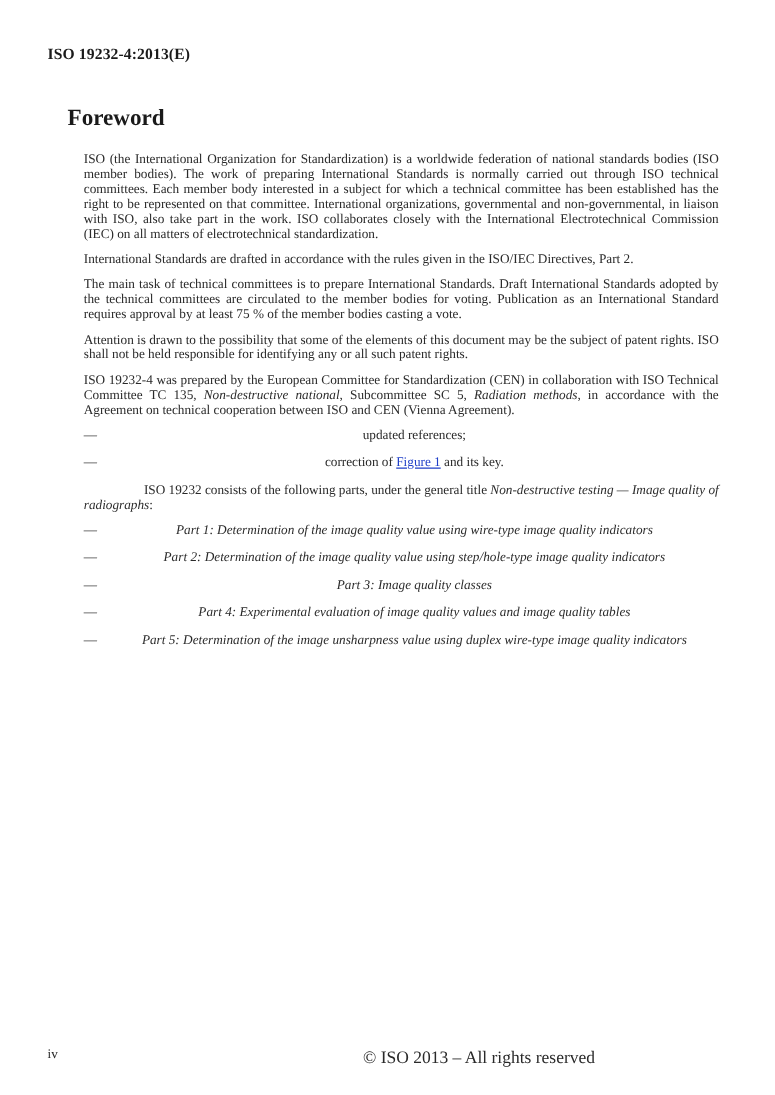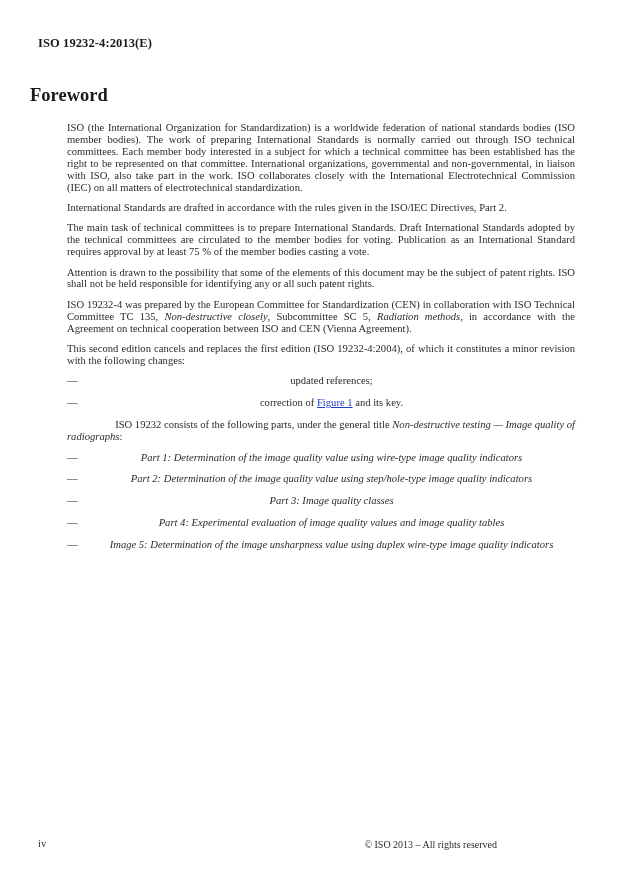--- a/index.html
+++ b/index.html
@@ -25,21 +25,21 @@
       left: 38px;
       top: 36px;
       font-family: "Liberation Serif", "DejaVu Serif", serif;
       font-weight: bold;
       font-size: 12.5px;
       letter-spacing: 0.1px;
       color: #1a1a1a;
     }
     .title {
       position: absolute;
-      left: 30px;
+      left: 54px;
       top: 85px;
       font-family: "Liberation Serif", "DejaVu Serif", serif;
       font-weight: bold;
       font-size: 18.5px;
       color: #1a1a1a;
       margin: 0;
     }
     .body {
       position: absolute;
       left: 38px;
@@ -78,43 +78,42 @@
     .footer-left {
       position: absolute;
       left: 38px;
       top: 838px;
       font-family: "Liberation Serif", "DejaVu Serif", serif;
       font-size: 10.5px;
       color: #2a2a2a;
     }
     .footer-right {
       position: absolute;
-      right: 62px;
+      right: 83px;
       top: 839px;
       font-family: "Liberation Serif", "DejaVu Serif", serif;
-      font-size: 10px;
+      font-size: 14px;
       color: #2a2a2a;
     }
   </style>
 </head>
 <body>
 
 <div class="page">
 
   <div class="doc-header">ISO 19232-4:2013(E)</div>
 
   <h1 class="title">Foreword</h1>
 
   <div class="body">
     <p>ISO (the International Organization for Standardization) is a worldwide federation of national standards bodies (ISO member bodies). The work of preparing International Standards is normally carried out through ISO technical committees. Each member body interested in a subject for which a technical committee has been established has the right to be represented on that committee. International organizations, governmental and non-governmental, in liaison with ISO, also take part in the work. ISO collaborates closely with the International Electrotechnical Commission (IEC) on all matters of electrotechnical standardization.</p>
     <p>International Standards are drafted in accordance with the rules given in the ISO/IEC Directives, Part 2.</p>
     <p>The main task of technical committees is to prepare International Standards. Draft International Standards adopted by the technical committees are circulated to the member bodies for voting. Publication as an International Standard requires approval by at least 75 % of the member bodies casting a vote.</p>
     <p>Attention is drawn to the possibility that some of the elements of this document may be the subject of patent rights. ISO shall not be held responsible for identifying any or all such patent rights.</p>
-    <p><span>ISO 19232-4 was prepared by the European Committee for Standardization (CEN) in collaboration with ISO Technical Committee TC 135, </span><span class="italic">Non-destructive closely</span><span>, Subcommittee SC 5, </span><span class="italic">Radiation methods</span><span>, in accordance with the Agreement on technical cooperation between ISO and CEN (Vienna Agreement).</span></p>
-    <p>This second edition cancels and replaces the first edition (ISO 19232-4:2004), of which it constitutes a minor revision with the following changes:</p>
+    <p><span>ISO 19232-4 was prepared by the European Committee for Standardization (CEN) in collaboration with ISO Technical Committee TC 135, </span><span class="italic">Non-destructive national</span><span>, Subcommittee SC 5, </span><span class="italic">Radiation methods</span><span>, in accordance with the Agreement on technical cooperation between ISO and CEN (Vienna Agreement).</span></p>
 
     <div class="dash-item">
       <span class="dash">—</span>
       <span class="text">updated references;</span>
     </div>
     <div class="dash-item">
       <span class="dash">—</span>
       <span class="text"><span>correction of </span><a class="link" href="#">Figure 1</a><span> and its key.</span></span>
     </div>
 
@@ -131,19 +130,19 @@
     <div class="dash-item">
       <span class="dash">—</span>
       <span class="text italic">Part 3: Image quality classes</span>
     </div>
     <div class="dash-item">
       <span class="dash">—</span>
       <span class="text italic">Part 4: Experimental evaluation of image quality values and image quality tables</span>
     </div>
     <div class="dash-item">
       <span class="dash">—</span>
-      <span class="text italic">Image 5: Determination of the image unsharpness value using duplex wire-type image quality indicators</span>
+      <span class="text italic">Part 5: Determination of the image unsharpness value using duplex wire-type image quality indicators</span>
     </div>
   </div>
 
   <div class="footer-left">iv</div>
   <div class="footer-right">© ISO 2013 – All rights reserved</div>
 </div>
 
 </body></html>

